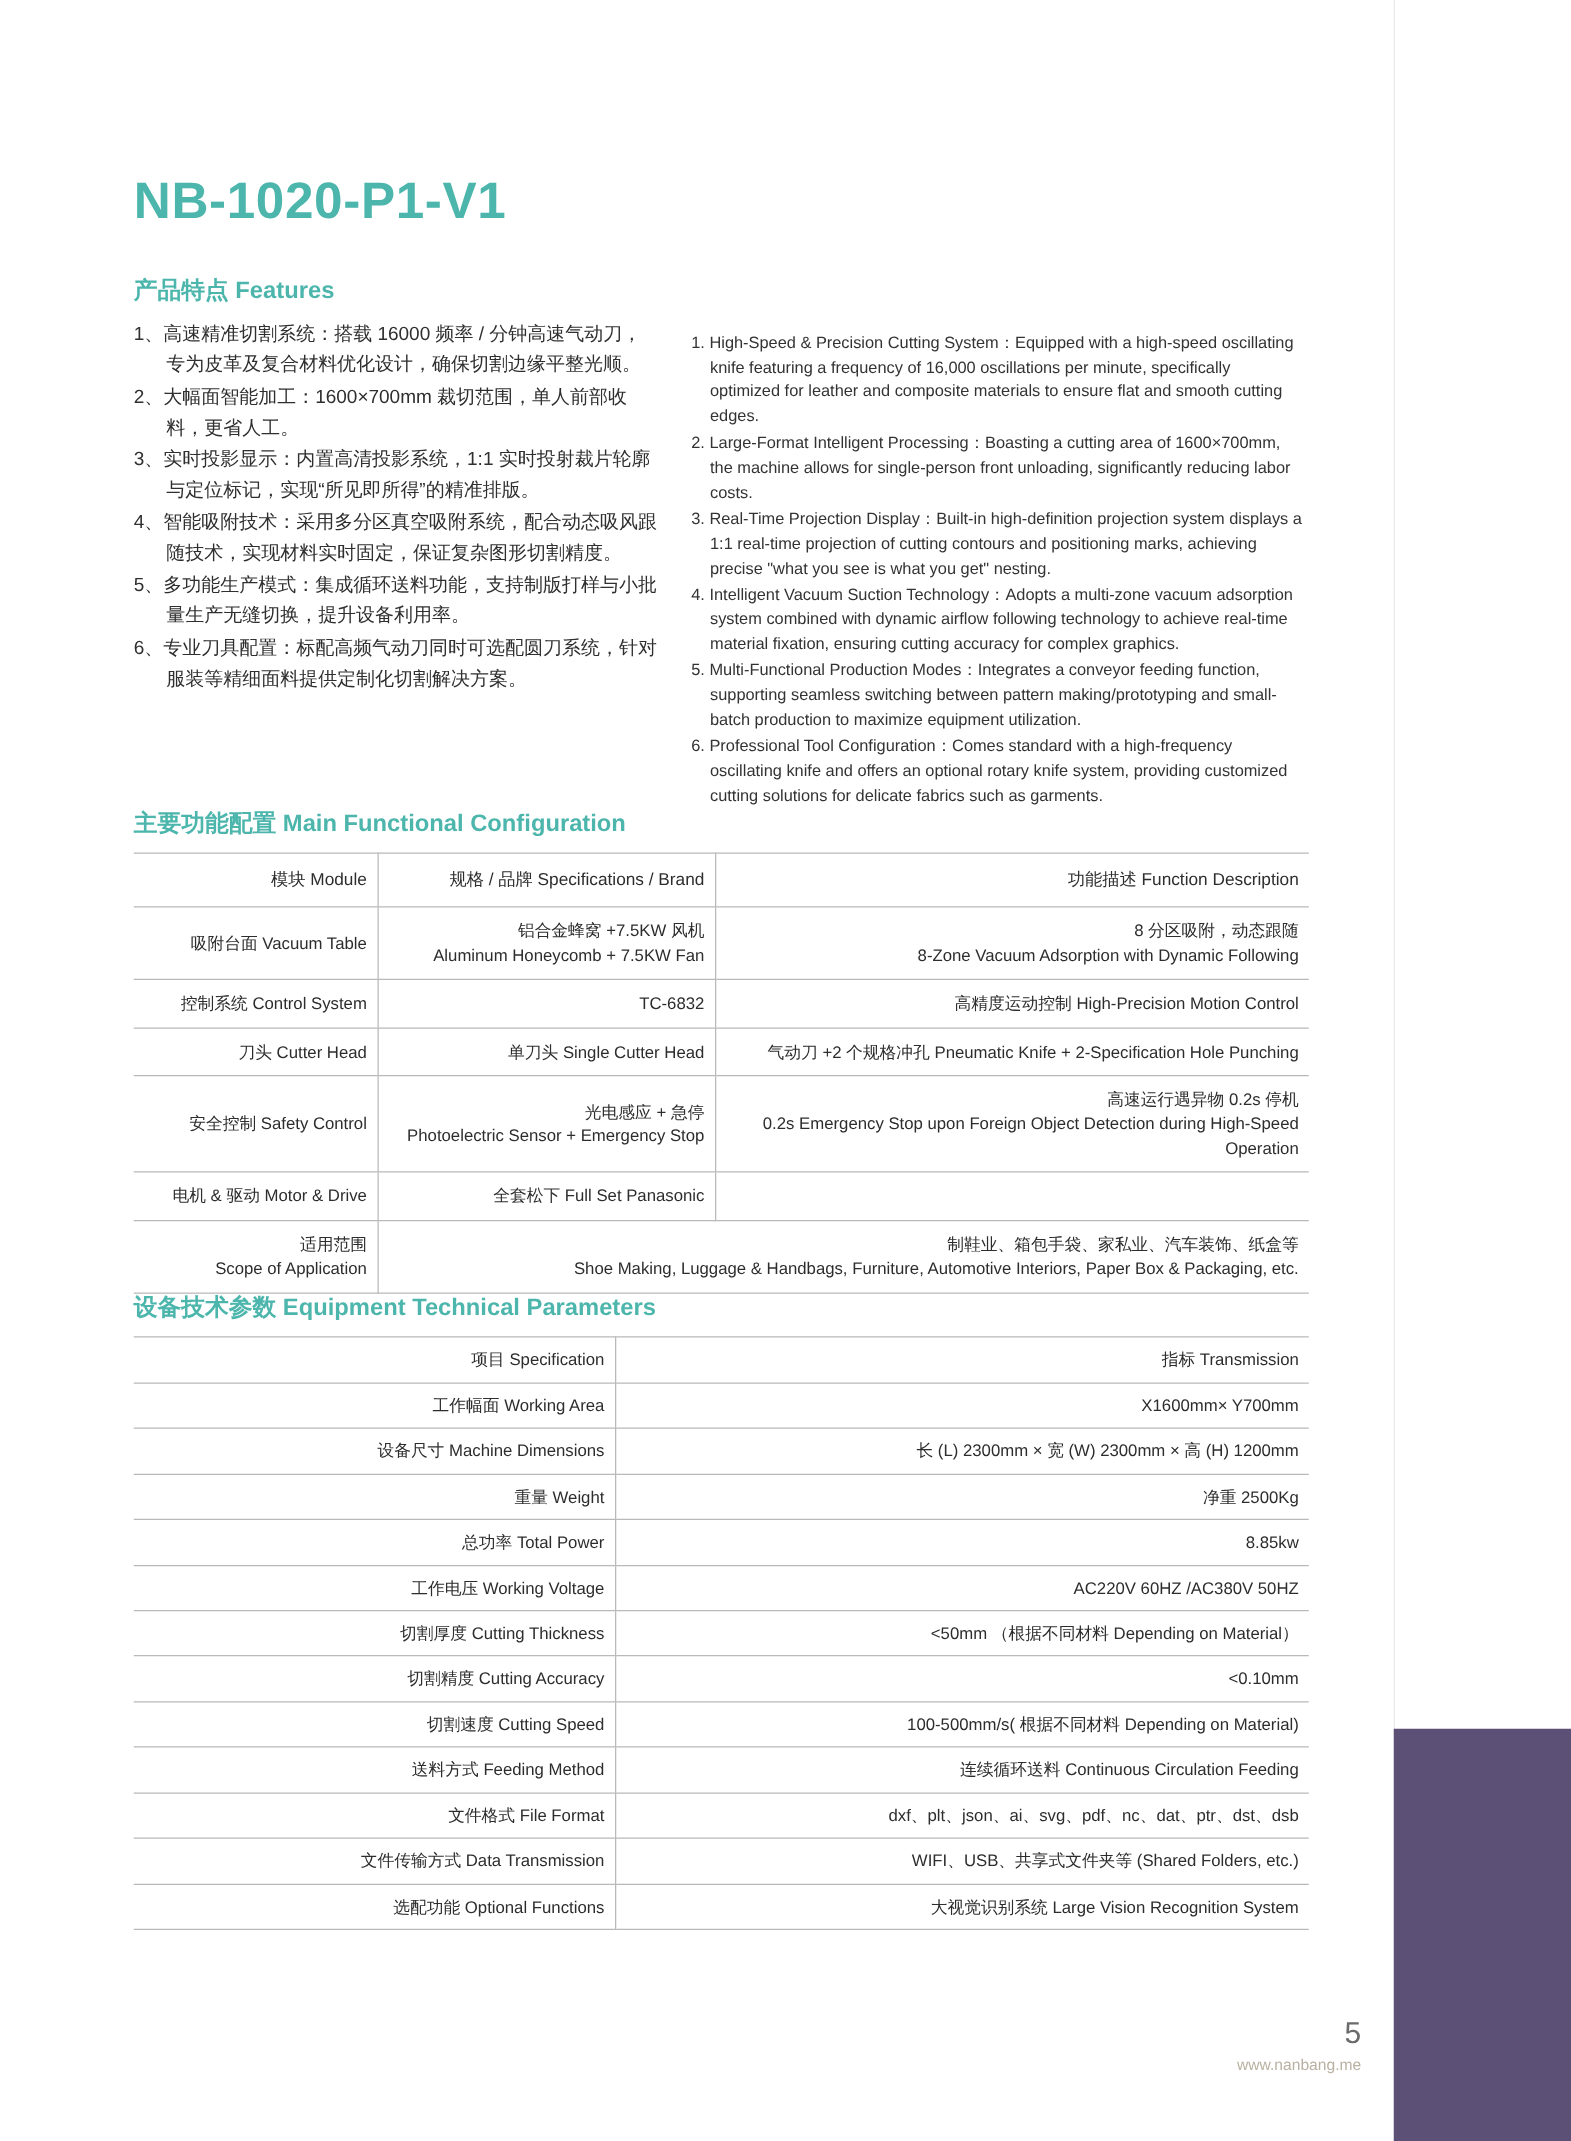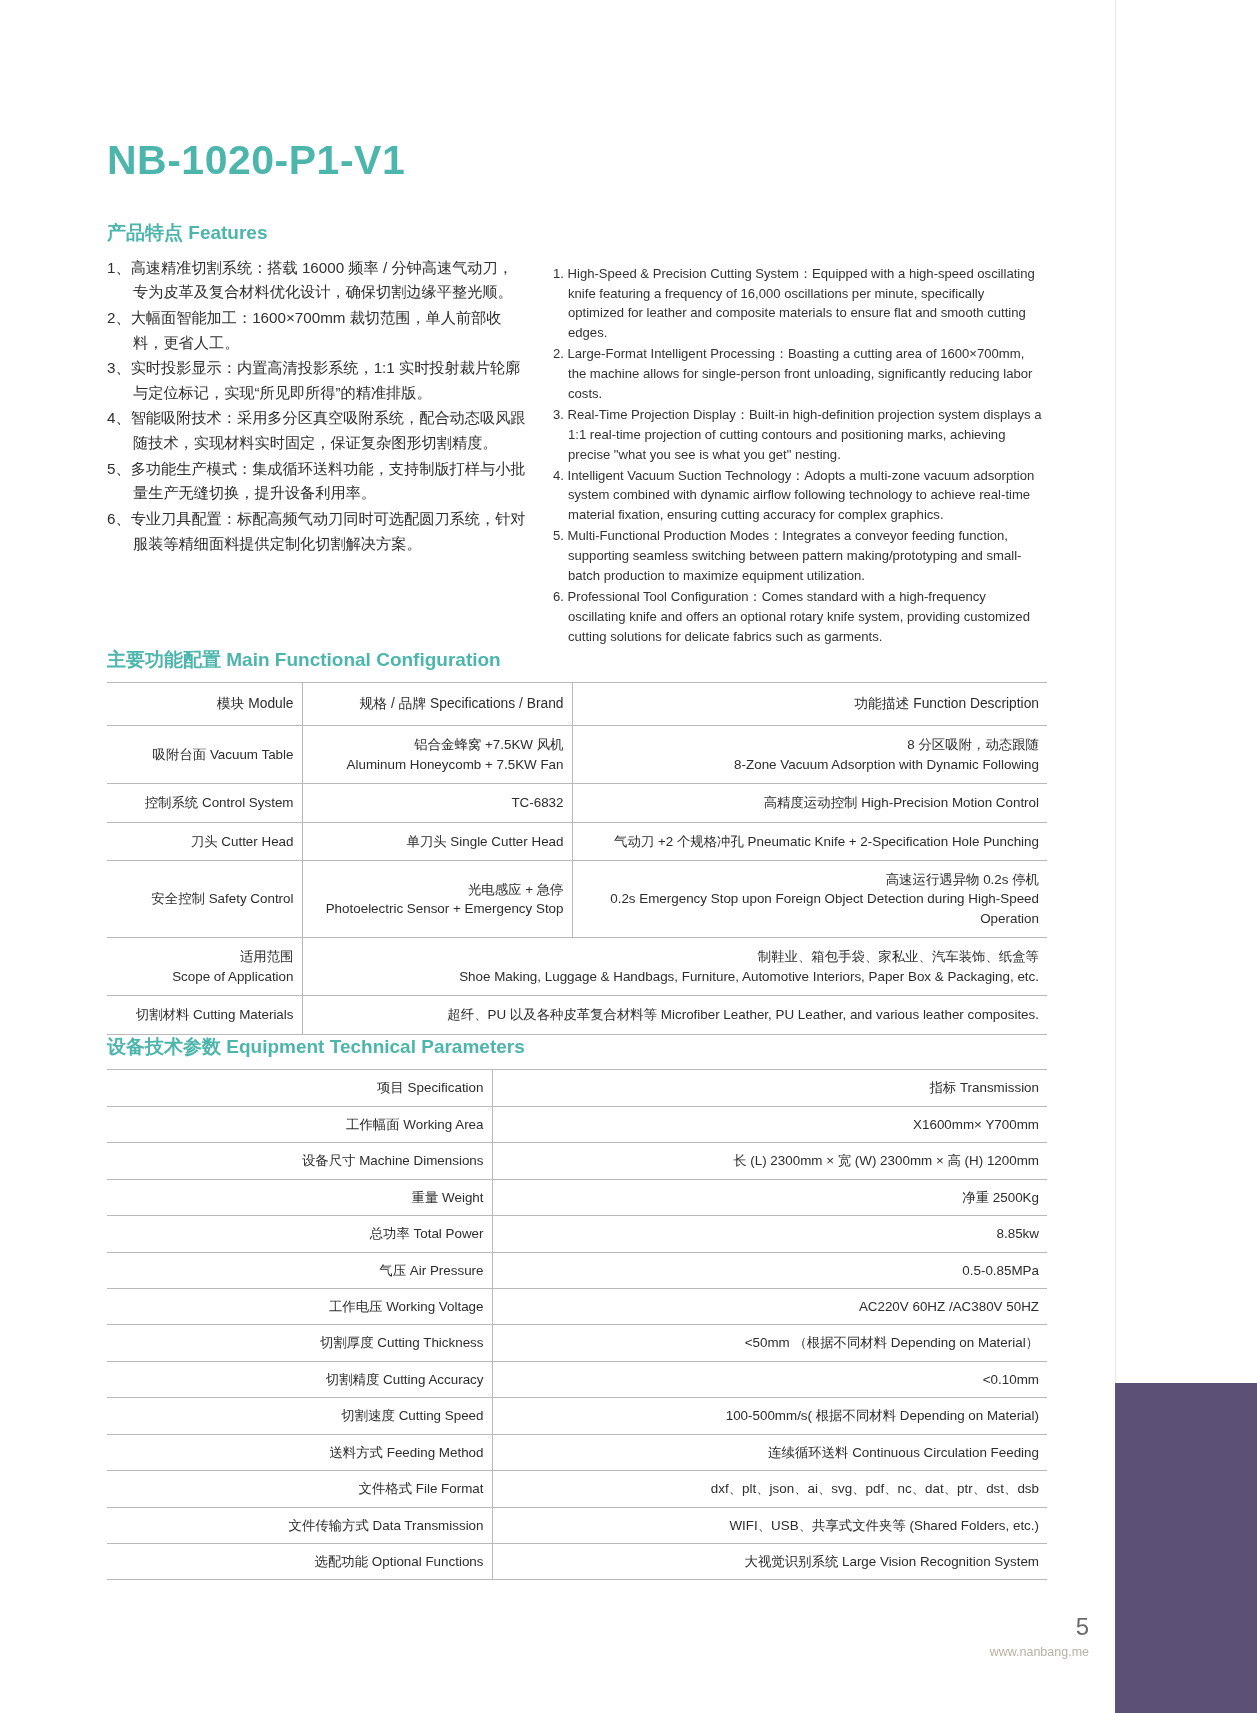--- a/index.html
+++ b/index.html
@@ -154,36 +154,37 @@
           <td class="c2">
             <div>光电感应 + 急停</div>
             <div>Photoelectric Sensor + Emergency Stop</div>
           </td>
           <td class="c3">
             <div>高速运行遇异物 0.2s 停机</div>
             <div class="small">0.2s Emergency Stop upon Foreign Object Detection during High-Speed Operation</div>
           </td>
         </tr>
 
+        <tr>
+          <td class="c1">电机 &amp; 驱动 Motor &amp; Drive</td>
+          <td class="c2">全套松下 Full Set Panasonic</td>
+          <td class="c3"></td>
+        </tr>
 
         <tr>
           <td class="c1">
             <div>适用范围</div>
             <div>Scope of Application</div>
           </td>
           <td class="span2" colspan="2">
             <div>制鞋业、箱包手袋、家私业、汽车装饰、纸盒等</div>
             <div>Shoe Making, Luggage &amp; Handbags, Furniture, Automotive Interiors, Paper Box &amp; Packaging, etc.</div>
           </td>
         </tr>
 
-        <tr>
-          <td class="c1">切割材料 Cutting Materials</td>
-          <td class="span2" colspan="2">超纤、PU 以及各种皮革复合材料等 Microfiber Leather, PU Leather, and various leather composites.</td>
-        </tr>
       </tbody>
     </table>
 
     <h2 class="section sec3">
       <span>设备技术参数</span>
       <span class="en">Equipment Technical Parameters</span>
     </h2>
 
     <table class="params">
       <tbody>
@@ -201,24 +202,20 @@
         </tr>
         <tr>
           <td class="p1">重量 Weight</td>
           <td class="p2">净重 2500Kg</td>
         </tr>
         <tr>
           <td class="p1">总功率 Total Power</td>
           <td class="p2">8.85kw</td>
         </tr>
         <tr>
-          <td class="p1">气压 Air Pressure</td>
-          <td class="p2">0.5-0.85MPa</td>
-        </tr>
-        <tr>
           <td class="p1">工作电压 Working Voltage</td>
           <td class="p2">AC220V 60HZ /AC380V 50HZ</td>
         </tr>
         <tr>
           <td class="p1">切割厚度 Cutting Thickness</td>
           <td class="p2">&lt;50mm （根据不同材料 Depending on Material）</td>
         </tr>
         <tr>
           <td class="p1">切割精度 Cutting Accuracy</td>
           <td class="p2">&lt;0.10mm</td>

